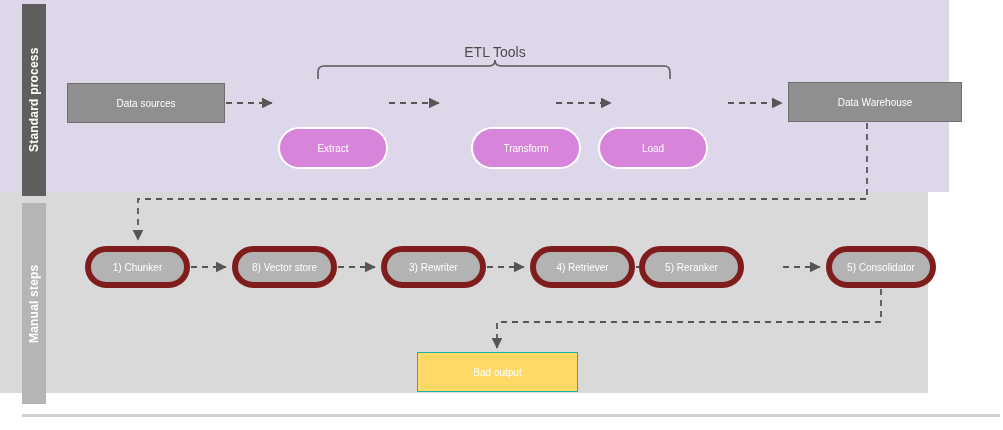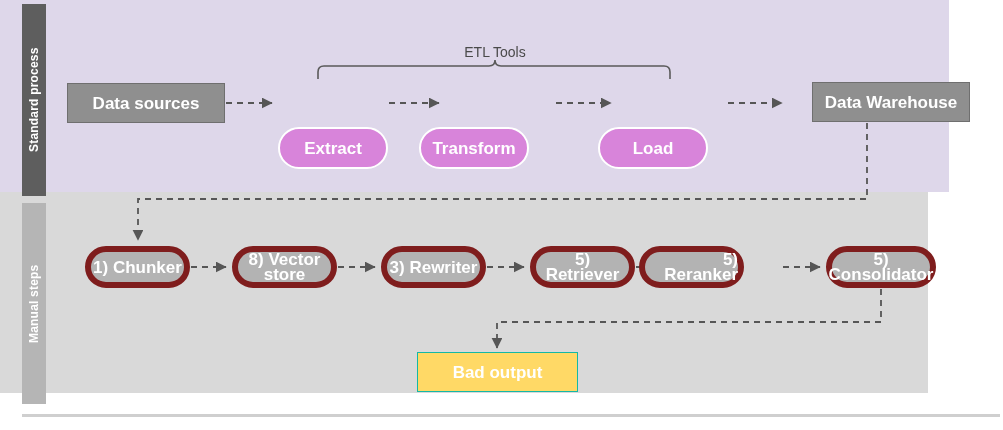--- a/index.html
+++ b/index.html
@@ -20,34 +20,34 @@
   #lane-top-label{left:22px;top:4px;width:24px;height:192px;background:#5e5e5e;}
   #lane-bot-label{left:22px;top:203px;width:24px;height:201px;background:#b5b5b5;}
   #lane-top-body{left:50px;top:4px;width:949px;height:192px;background:#ded7ea;}
   #lane-bot-body{left:50px;top:203px;width:928px;height:201px;background:#d9d9d9;}
 
   #bottom-divider{position:absolute;left:22px;top:414px;width:978px;height:3px;background:#cfcfcf;}
 
   
   .node{
     position:absolute;display:flex;align-items:center;justify-content:center;
-    text-align:center;color:#ffffff;font-weight:bold;font-size:17px;
+    text-align:center;color:#ffffff;font-weight:normal;font-size:10px;
     line-height:15px;box-sizing:border-box;
   }
   .rect{background:#8f8f8f;border:1px solid #6f6f6f;}
   .pill-pink{background:#d884da;border:2px solid #ffffff;border-radius:22px;margin-top:45px;}
   .pill-gray{background:#b3b3b3;border:6px solid #7f1d1d;border-radius:22px;}
   .rect-yellow{background:#ffd966;border:1px solid #14b8a6;}
 
   
   #node-data-sources{left:67px;top:83px;width:158px;height:40px;}
   #node-extract     {left:278px;top:82px;width:110px;height:42px;}
-  #node-transform   {left:419px;top:82px;width:110px;height:42px;}
+  #node-transform   {left:471px;top:82px;width:110px;height:42px;}
   #node-load        {left:598px;top:82px;width:110px;height:42px;}
-  #node-data-warehouse{left:812px;top:82px;width:158px;height:40px;}
+  #node-data-warehouse{left:788px;top:82px;width:174px;height:40px;}
 
   
   #node-chunker     {left:85px;top:246px;width:105px;height:42px;}
   #node-vector-store{left:232px;top:246px;width:105px;height:42px;}
   #node-rewriter    {left:381px;top:246px;width:105px;height:42px;}
   #node-retriever   {left:530px;top:246px;width:105px;height:42px;}
   #node-reranker    {left:639px;top:246px;width:105px;height:42px;text-align:right;}
   #node-consolidator{left:826px;top:246px;width:110px;height:42px;}
   #node-bad-output  {left:417px;top:352px;width:161px;height:40px;}
 
@@ -102,20 +102,20 @@
 
   <div id="node-data-sources" class="node rect">Data sources</div>
   <div id="node-extract" class="node pill-pink">Extract</div>
   <div id="node-transform" class="node pill-pink">Transform</div>
   <div id="node-load" class="node pill-pink">Load</div>
   <div id="node-data-warehouse" class="node rect">Data Warehouse</div>
 
   <div id="node-chunker" class="node pill-gray">1) Chunker</div>
   <div id="node-vector-store" class="node pill-gray">8) Vector store</div>
   <div id="node-rewriter" class="node pill-gray">3) Rewriter</div>
-  <div id="node-retriever" class="node pill-gray">5) Retriever</div>
+  <div id="node-retriever" class="node pill-gray">4) Retriever</div>
   <div id="node-reranker" class="node pill-gray">5) Reranker</div>
   <div id="node-consolidator" class="node pill-gray">5) Consolidator</div>
 
   <div id="node-bad-output" class="node rect-yellow">Bad output</div>
 
   <div id="bottom-divider"></div>
 </div>
 
 </body></html>

